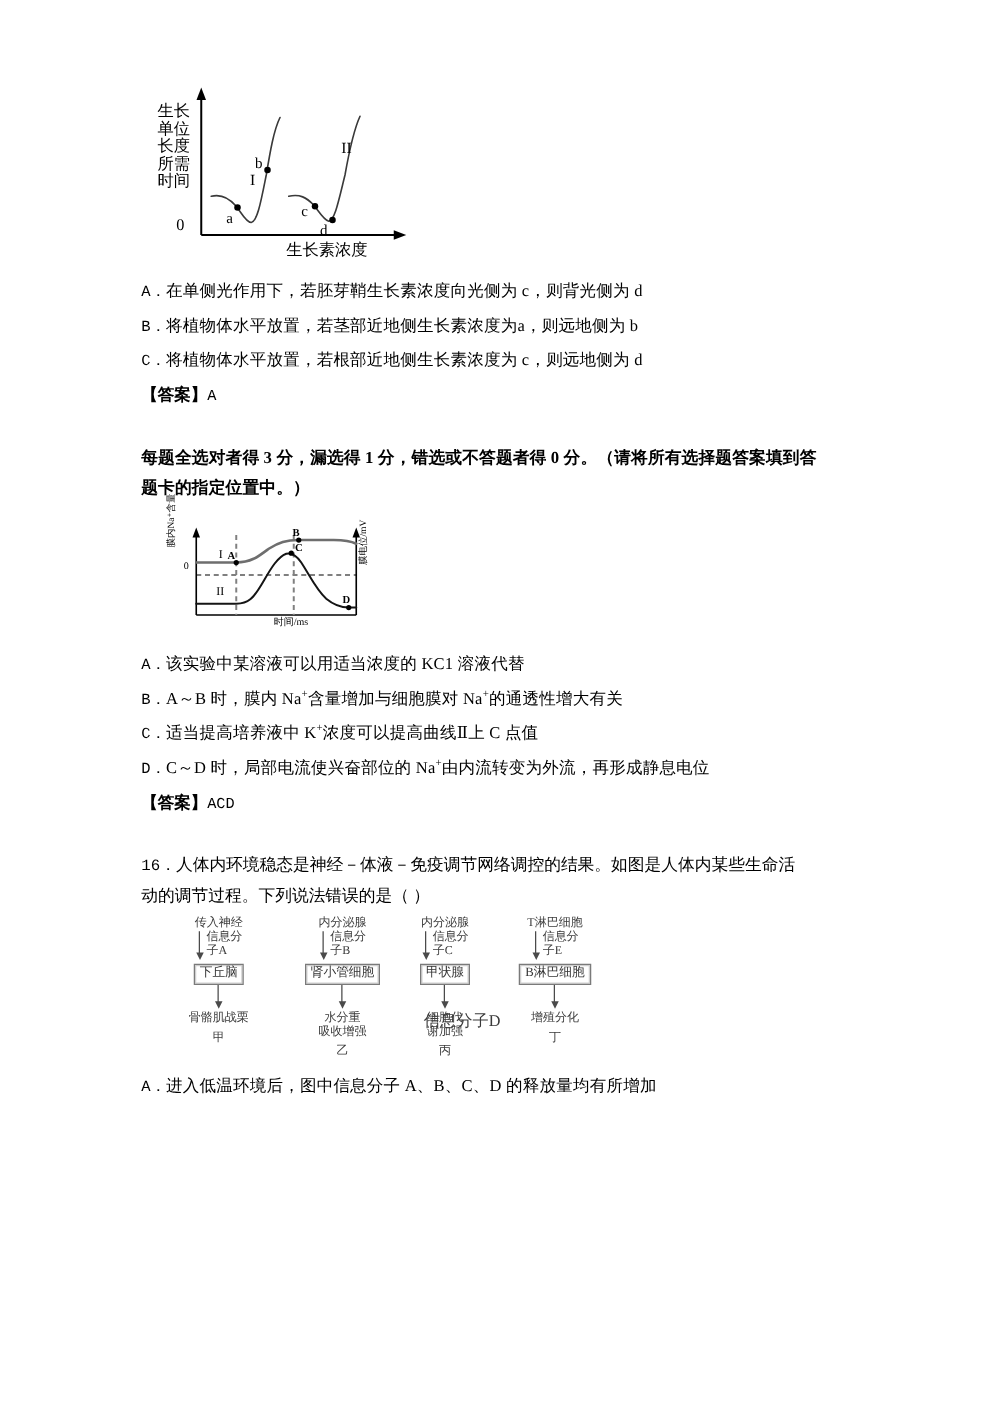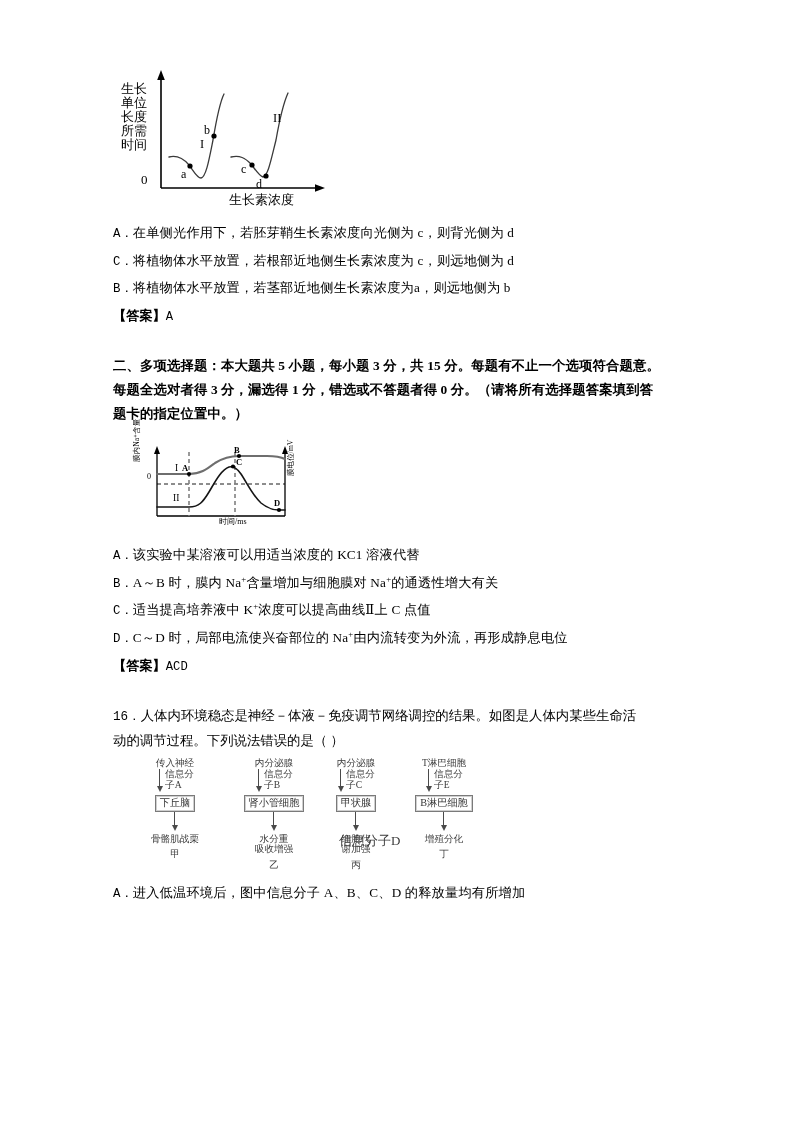--- a/index.html
+++ b/index.html
@@ -80,21 +80,21 @@
     height: 160px;
     margin: 0 0 4px 8px;
   }
   .fig1-ylab {
     position: absolute;
     left: 0px;
     top: 22px;
     width: 36px;
     font-size: 13px;
     line-height: 1.08;
-    text-align: left;
+    text-align: center;
     letter-spacing: 0px;
   }
   .fig1-zero {
     position: absolute;
     left: 20px;
     top: 112px;
     font-size: 13px;
     font-family: "Liberation Serif", serif;
   }
   .fig1-xlab {
@@ -272,29 +272,28 @@
         <text x="135" y="128" font-family="Liberation Serif, serif" font-size="12" fill="#000">d</text>
 
         <text x="79" y="88" font-family="Liberation Serif, serif" font-size="12.5" fill="#000">I</text>
         <text x="152" y="62" font-family="Liberation Serif, serif" font-size="12.5" fill="#000">II</text>
       </svg>
       <div class="fig1-xlab">生长素浓度</div>
     </div>
 
     <div>
       <p class="opt"><span class="lbl">A．</span><span>在单侧光作用下，若胚芽鞘生长素浓度向光侧为 c，则背光侧为 d</span></p>
+      <p class="opt"><span class="lbl">B．</span><span>将植物体水平放置，若茎部近地侧生长素浓度为a，则远地侧为 b</span></p>
       <p class="opt"><span class="lbl">C．</span><span>将植物体水平放置，若根部近地侧生长素浓度为 c，则远地侧为 d</span></p>
-      <p class="opt"><span class="lbl">B．</span><span>将植物体水平放置，若茎部近地侧生长素浓度为a，则远地侧为 b</span></p>
     </div>
     <p class="ansline"><span style="font-weight:bold">【答案】</span><span class="ansval">A</span></p>
 
     <div class="spacer-lg"></div>
 
     <div>
-      <p class="sect-head">二、多项选择题：本大题共 5 小题，每小题 3 分，共 15 分。每题有不止一个选项符合题意。</p>
       <p class="sect-head">每题全选对者得 3 分，漏选得 1 分，错选或不答题者得 0 分。（请将所有选择题答案填到答</p>
       <p class="sect-head">题卡的指定位置中。）</p>
     </div>
 
     <div class="spacer-sm"></div>
 
 
     <div class="fig2-wrap">
       <div class="fig2-ylab-left">膜内Na⁺含量</div>
       <div class="fig2-ylab-right">膜电位/mV</div>

